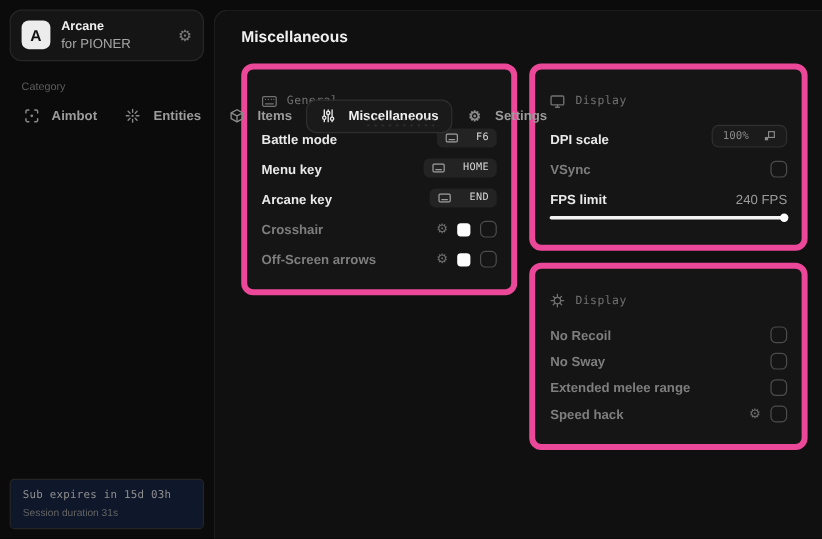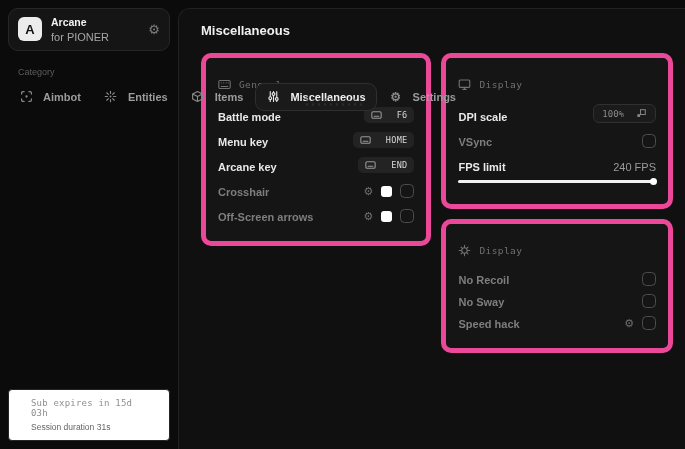--- a/index.html
+++ b/index.html
@@ -20,21 +20,21 @@
   .category{margin:16px 0 6px 10px;font-size:9px;color:#5d5d5d;}
   .nav{display:flex;gap:1px;}
   .nav-item{display:flex;align-items:center;gap:10px;height:28px;padding:0 10px;border-radius:9px;
             color:#9c9c9c;font-size:11px;font-weight:600;border:1px solid transparent;position:relative;}
   .nav-item .icn{width:14px;height:14px;color:#8a8a8a;display:flex;align-items:center;justify-content:center;flex:none;font-size:12px;line-height:1;}
   .nav-item.selected{background:#1a1a1a;border-color:#2f2f2f;color:#f1f1f1;}
   .nav-item.selected .icn{color:#e8e8e8;}
   .nav-item.selected::after{content:"";position:absolute;right:10px;bottom:4px;width:62px;height:9px;
             background-image:radial-gradient(circle,#3c3c3c 1px,transparent 1.3px);
             background-size:6px 5px;opacity:.55;}
-  .foot{margin-top:auto;background:#ffffff;border:1px solid #252525;border-radius:4px;padding:8px 22px;}
+  .foot{margin-top:auto;background:#0f172a;border:1px solid #252525;border-radius:4px;padding:8px 10px;}
   .foot-l1{font-family:"DejaVu Sans Mono",monospace;font-size:9px;color:#8f8f8f;letter-spacing:.2px;}
   .foot-l2{font-size:8.5px;color:#646464;margin-top:4px;}
 
   
   .main{flex:1;margin-top:8px;background:#101010;border:1px solid #212121;border-right:none;border-bottom:none;
         border-radius:12px 0 0 0;padding:14px 12px 12px 22px;overflow:hidden;}
   .page-title{font-size:13px;font-weight:700;color:#f0f0f0;margin:0 0 15px 0;}
   .grid{display:flex;gap:10px;align-items:flex-start;}
   .card{background:#151515;border:5px solid #ec4899;border-radius:10px;padding:18px 12px;}
   .card-general{width:236px;}
@@ -266,20 +266,24 @@
 
           <div class="row">
             <span class="lbl dim">No Recoil</span>
             <span class="checkbox"></span>
           </div>
           <div class="row">
             <span class="lbl dim">No Sway</span>
             <span class="checkbox"></span>
           </div>
           <div class="row">
+            <span class="lbl dim">Extended melee range</span>
+            <span class="checkbox"></span>
+          </div>
+          <div class="row">
             <span class="lbl dim">Speed hack</span>
             <span class="controls">
               <span class="mini-gear">⚙</span>
               <span class="checkbox"></span>
             </span>
           </div>
         </section>
 
       </div>
     </div>

